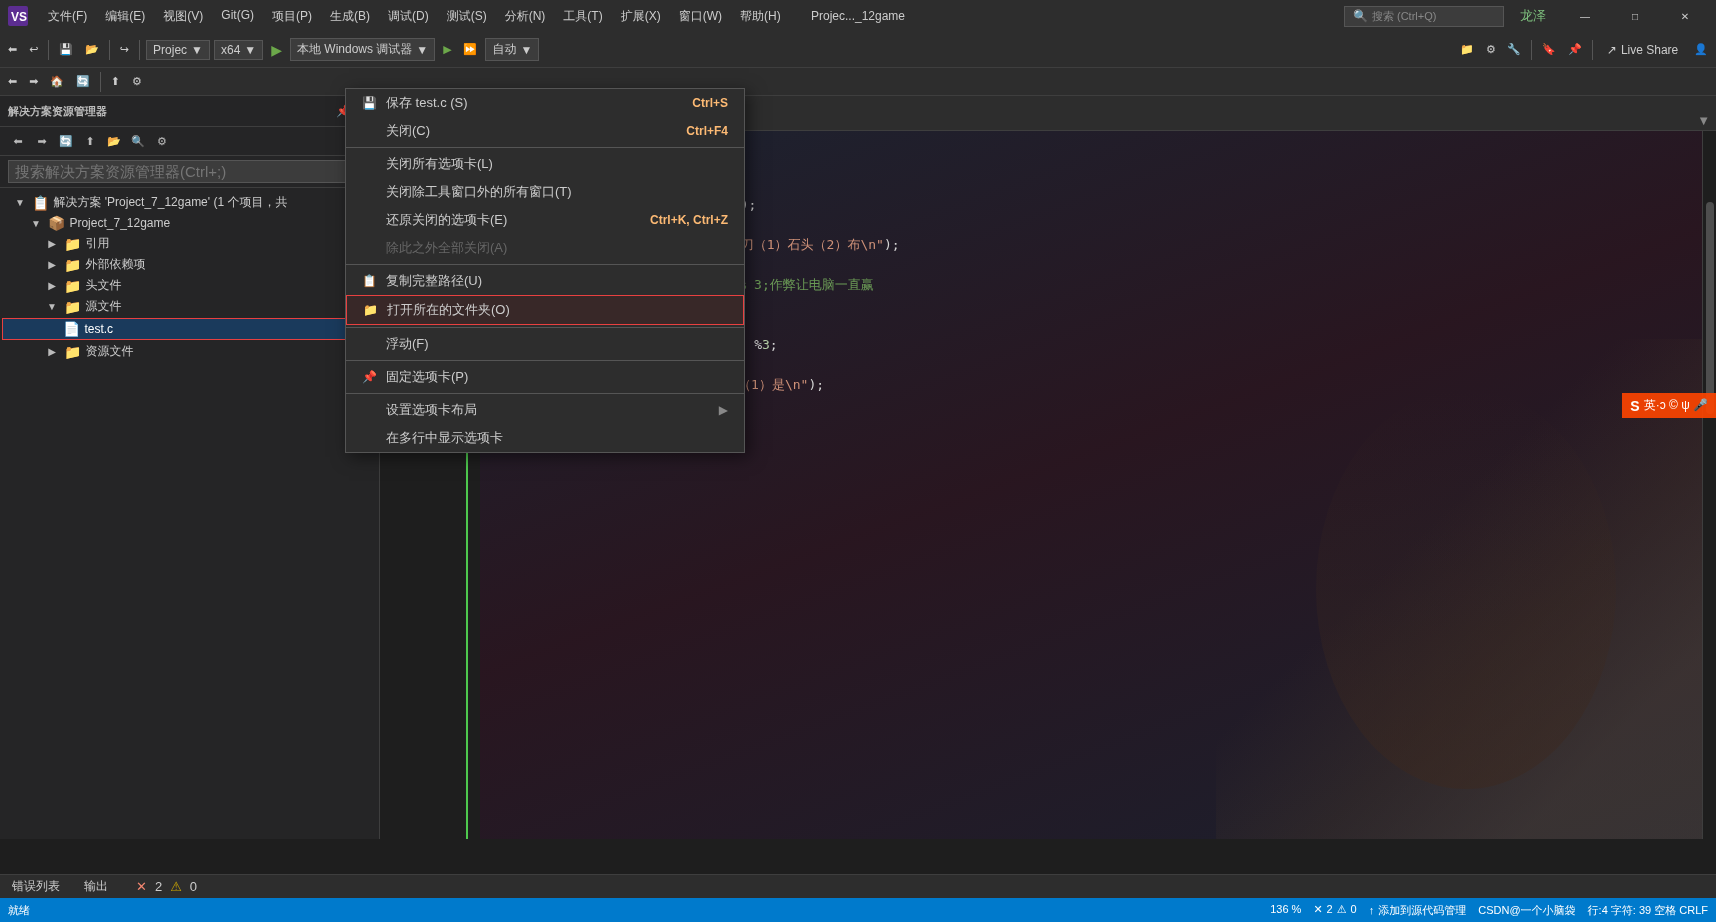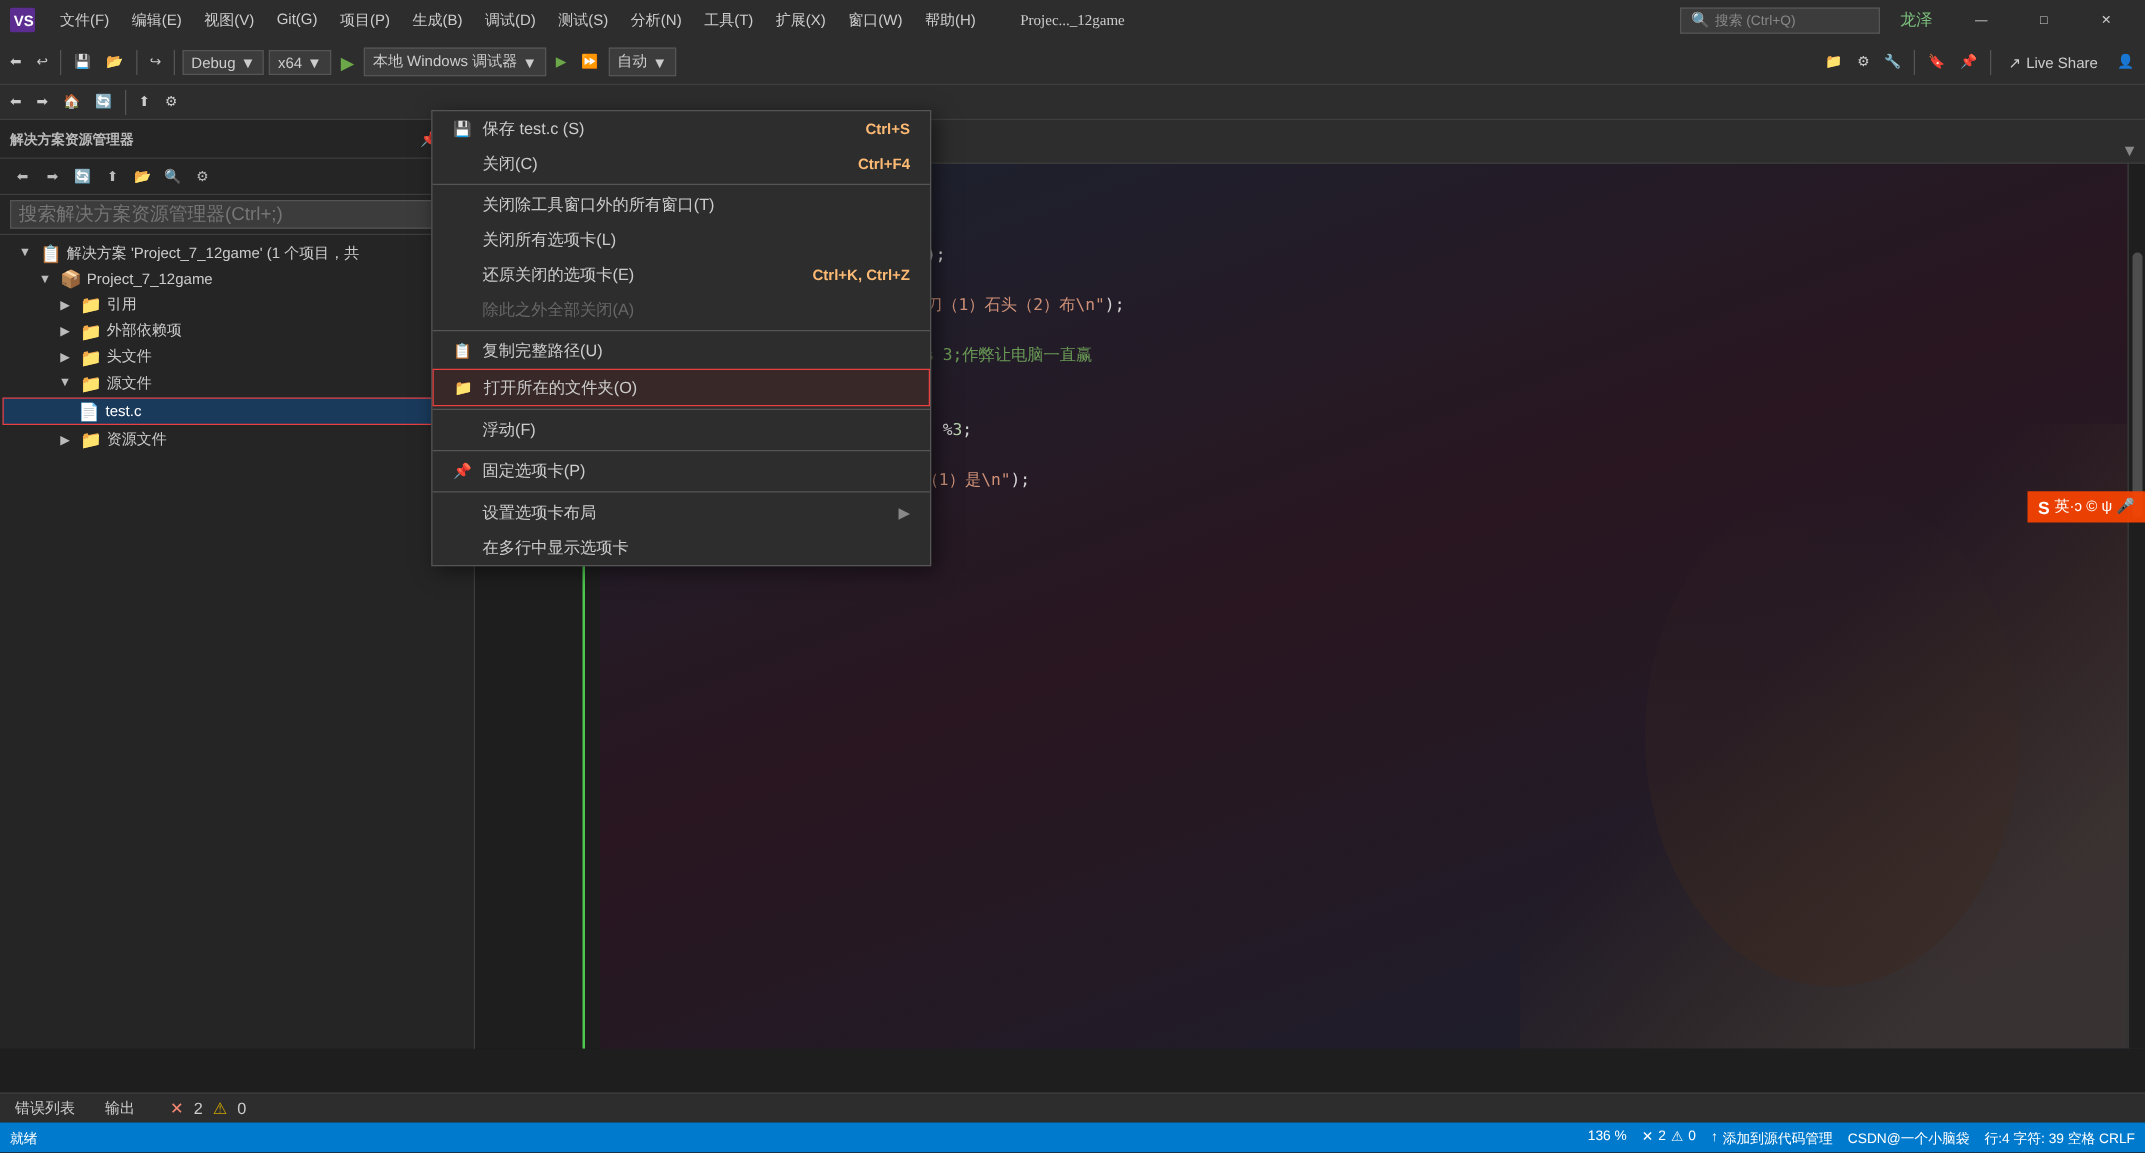--- a/index.html
+++ b/index.html
@@ -47,21 +47,20 @@
       color: #ccc;
       cursor: pointer;
       font-size: 12px;
     }
     .title-center {
       position: absolute;
       left: 50%;
       transform: translateX(-50%);
       color: #ccc;
       font-size: 12px;
-      font-family: Liberation Serif, serif;
     }
     .title-bar-right {
       display: flex;
       align-items: center;
       gap: 8px;
     }
     .search-box {
       background: #3c3c3c;
       border: 1px solid #555;
       color: #ccc;
@@ -425,21 +424,21 @@
 <div class="toolbar">
   <div class="toolbar-btn">⬅</div>
   <div class="toolbar-btn">↩</div>
   <div class="toolbar-separator"></div>
   <div class="toolbar-btn">💾</div>
   <div class="toolbar-btn">📂</div>
   <div class="toolbar-separator"></div>
   <div class="toolbar-btn">↪</div>
   <div class="toolbar-separator"></div>
   <div class="toolbar-dropdown">
-    <span>Debug</span>
+    <span>Projec</span>
     <span>▼</span>
   </div>
   <div class="toolbar-dropdown">
     <span>x64</span>
     <span>▼</span>
   </div>
   <div class="toolbar-btn" style="color:#6ca84a; font-size:14px;">▶</div>
   <div class="toolbar-dropdown">
     <span>本地 Windows 调试器</span>
     <span>▼</span>
@@ -699,28 +698,28 @@
       <span class="ctx-icon"></span>
       <span class="ctx-label">关闭(C)</span>
     </div>
     <span class="ctx-shortcut">Ctrl+F4</span>
   </div>
   <div class="ctx-separator"></div>
 
   <div class="ctx-item">
     <div class="ctx-left">
       <span class="ctx-icon"></span>
+      <span class="ctx-label">关闭所有选项卡(L)</span>
+    </div>
+  </div>
+
+  <div class="ctx-item">
+    <div class="ctx-left">
+      <span class="ctx-icon"></span>
       <span class="ctx-label">关闭除工具窗口外的所有窗口(T)</span>
-    </div>
-  </div>
-
-  <div class="ctx-item">
-    <div class="ctx-left">
-      <span class="ctx-icon"></span>
-      <span class="ctx-label">关闭所有选项卡(L)</span>
     </div>
   </div>
 
   <div class="ctx-item">
     <div class="ctx-left">
       <span class="ctx-icon"></span>
       <span class="ctx-label">还原关闭的选项卡(E)</span>
     </div>
     <span class="ctx-shortcut">Ctrl+K, Ctrl+Z</span>
   </div>

